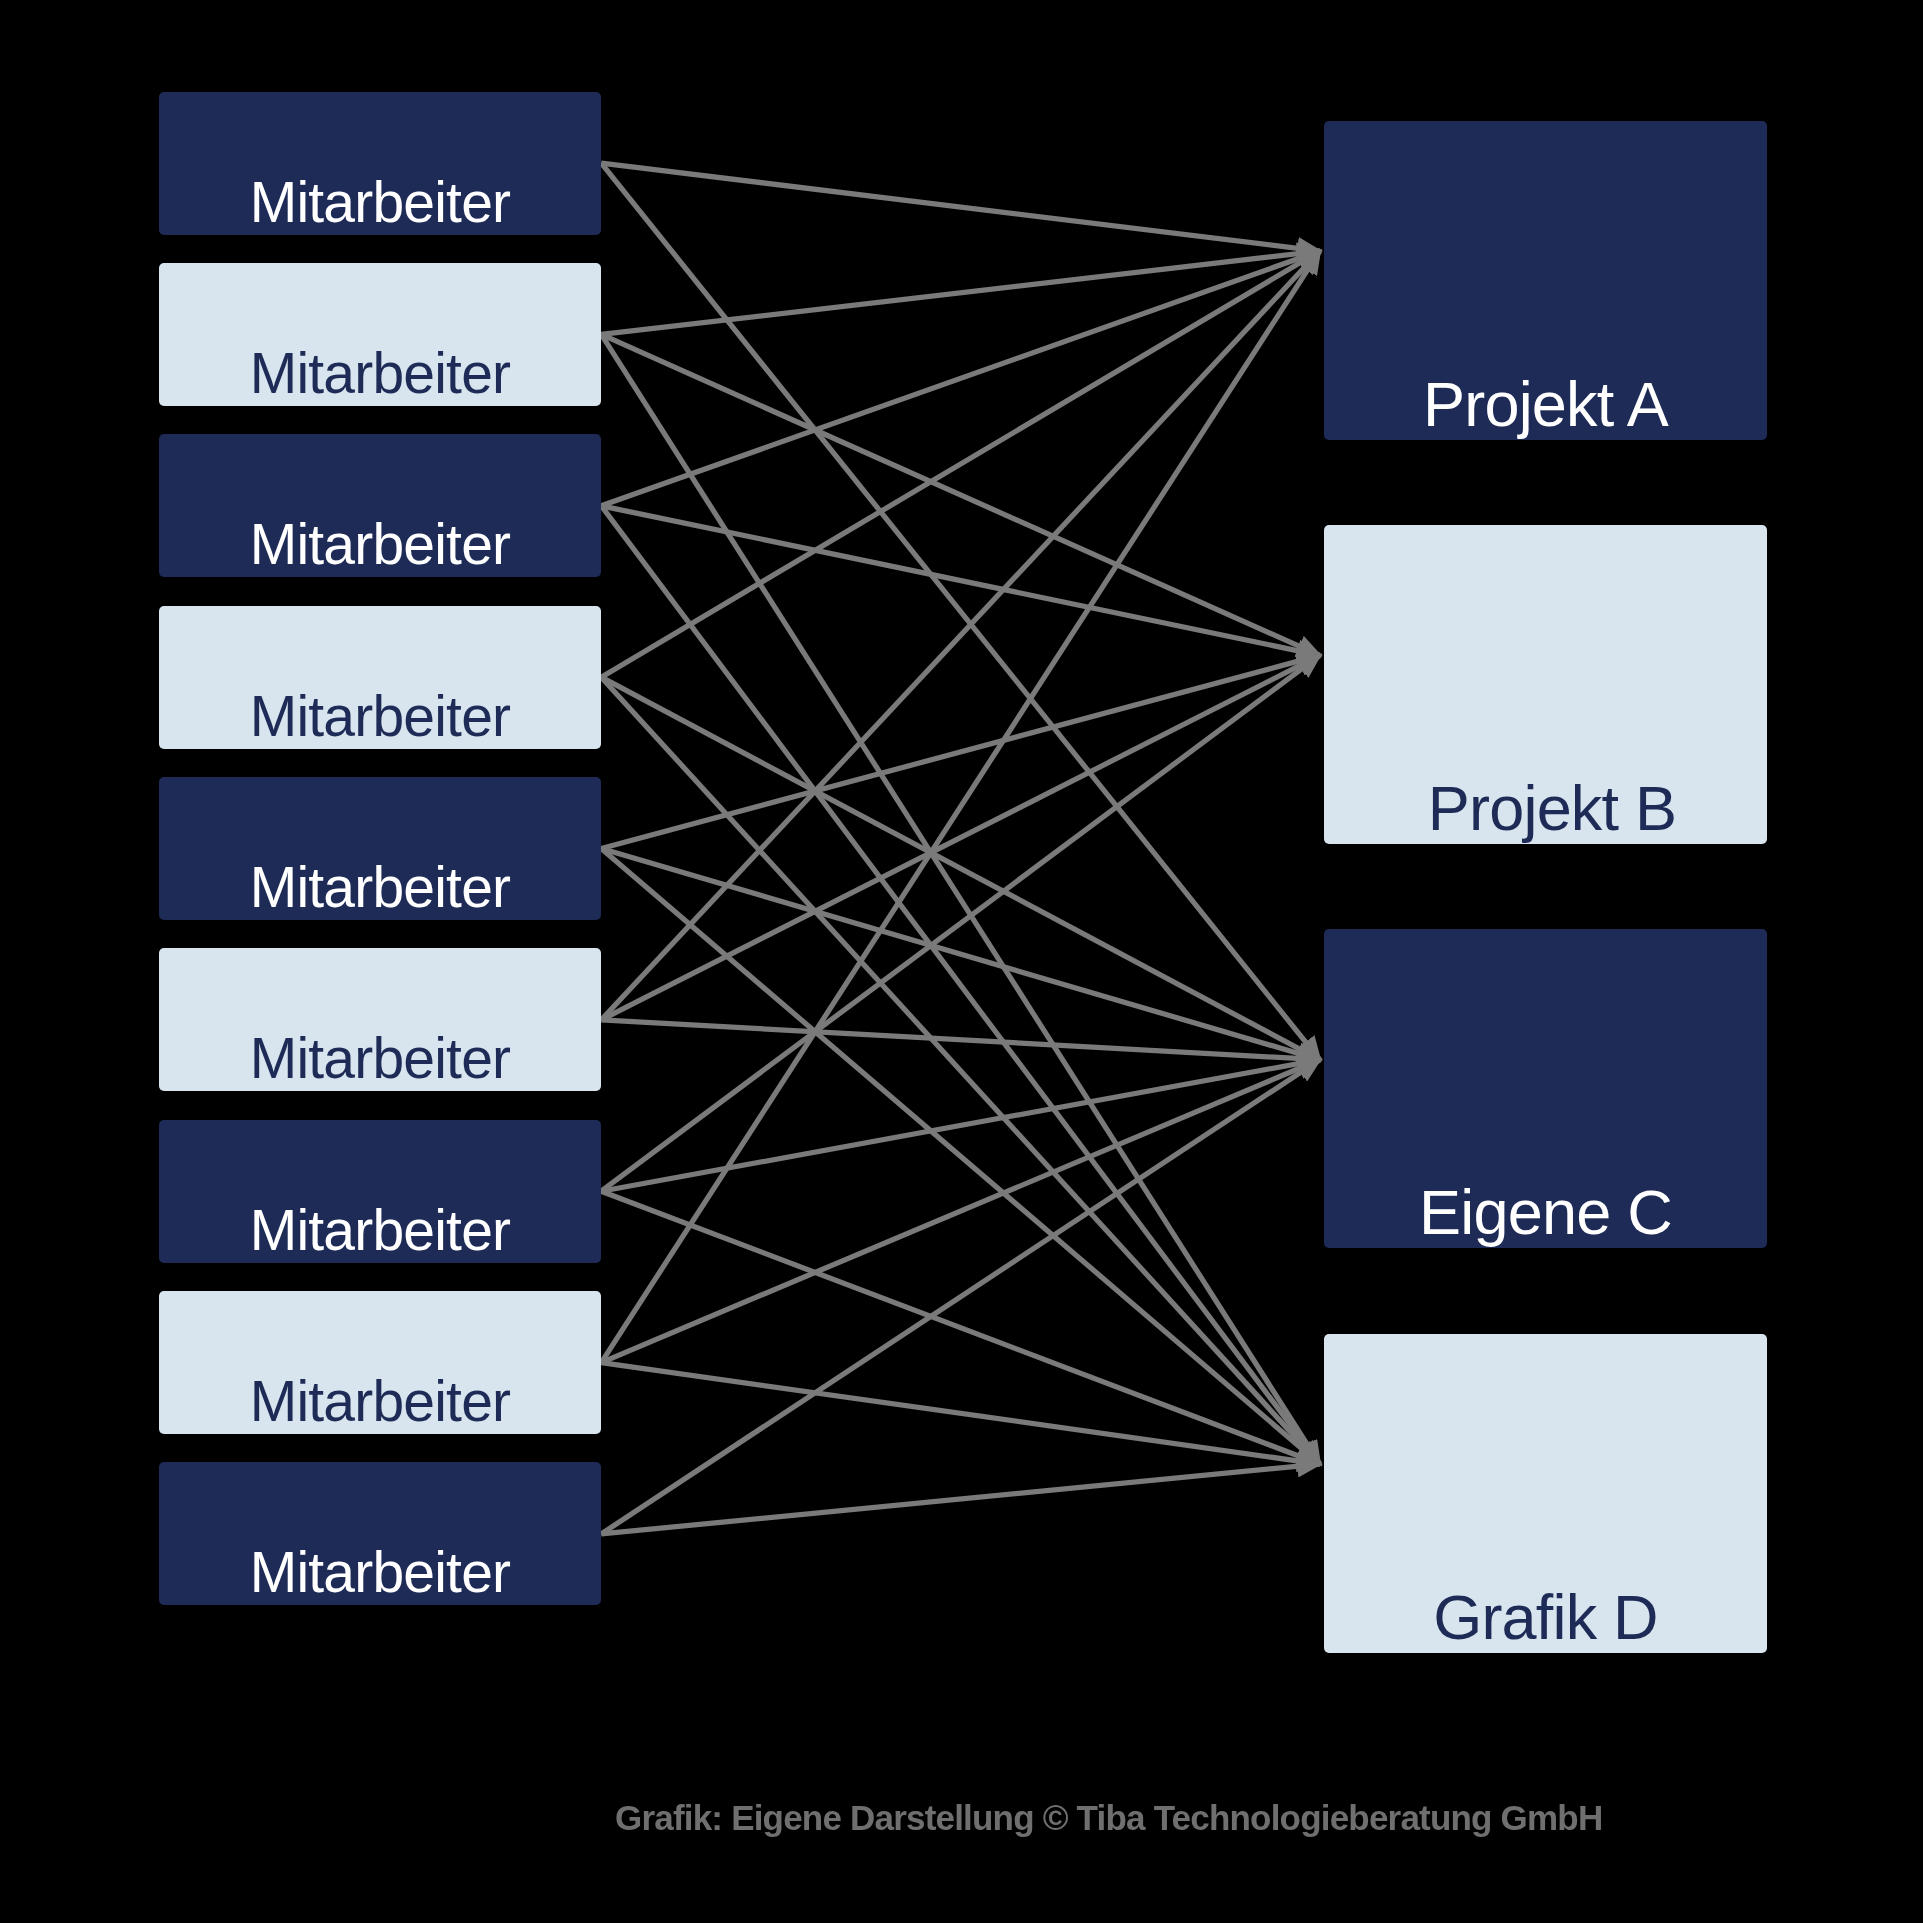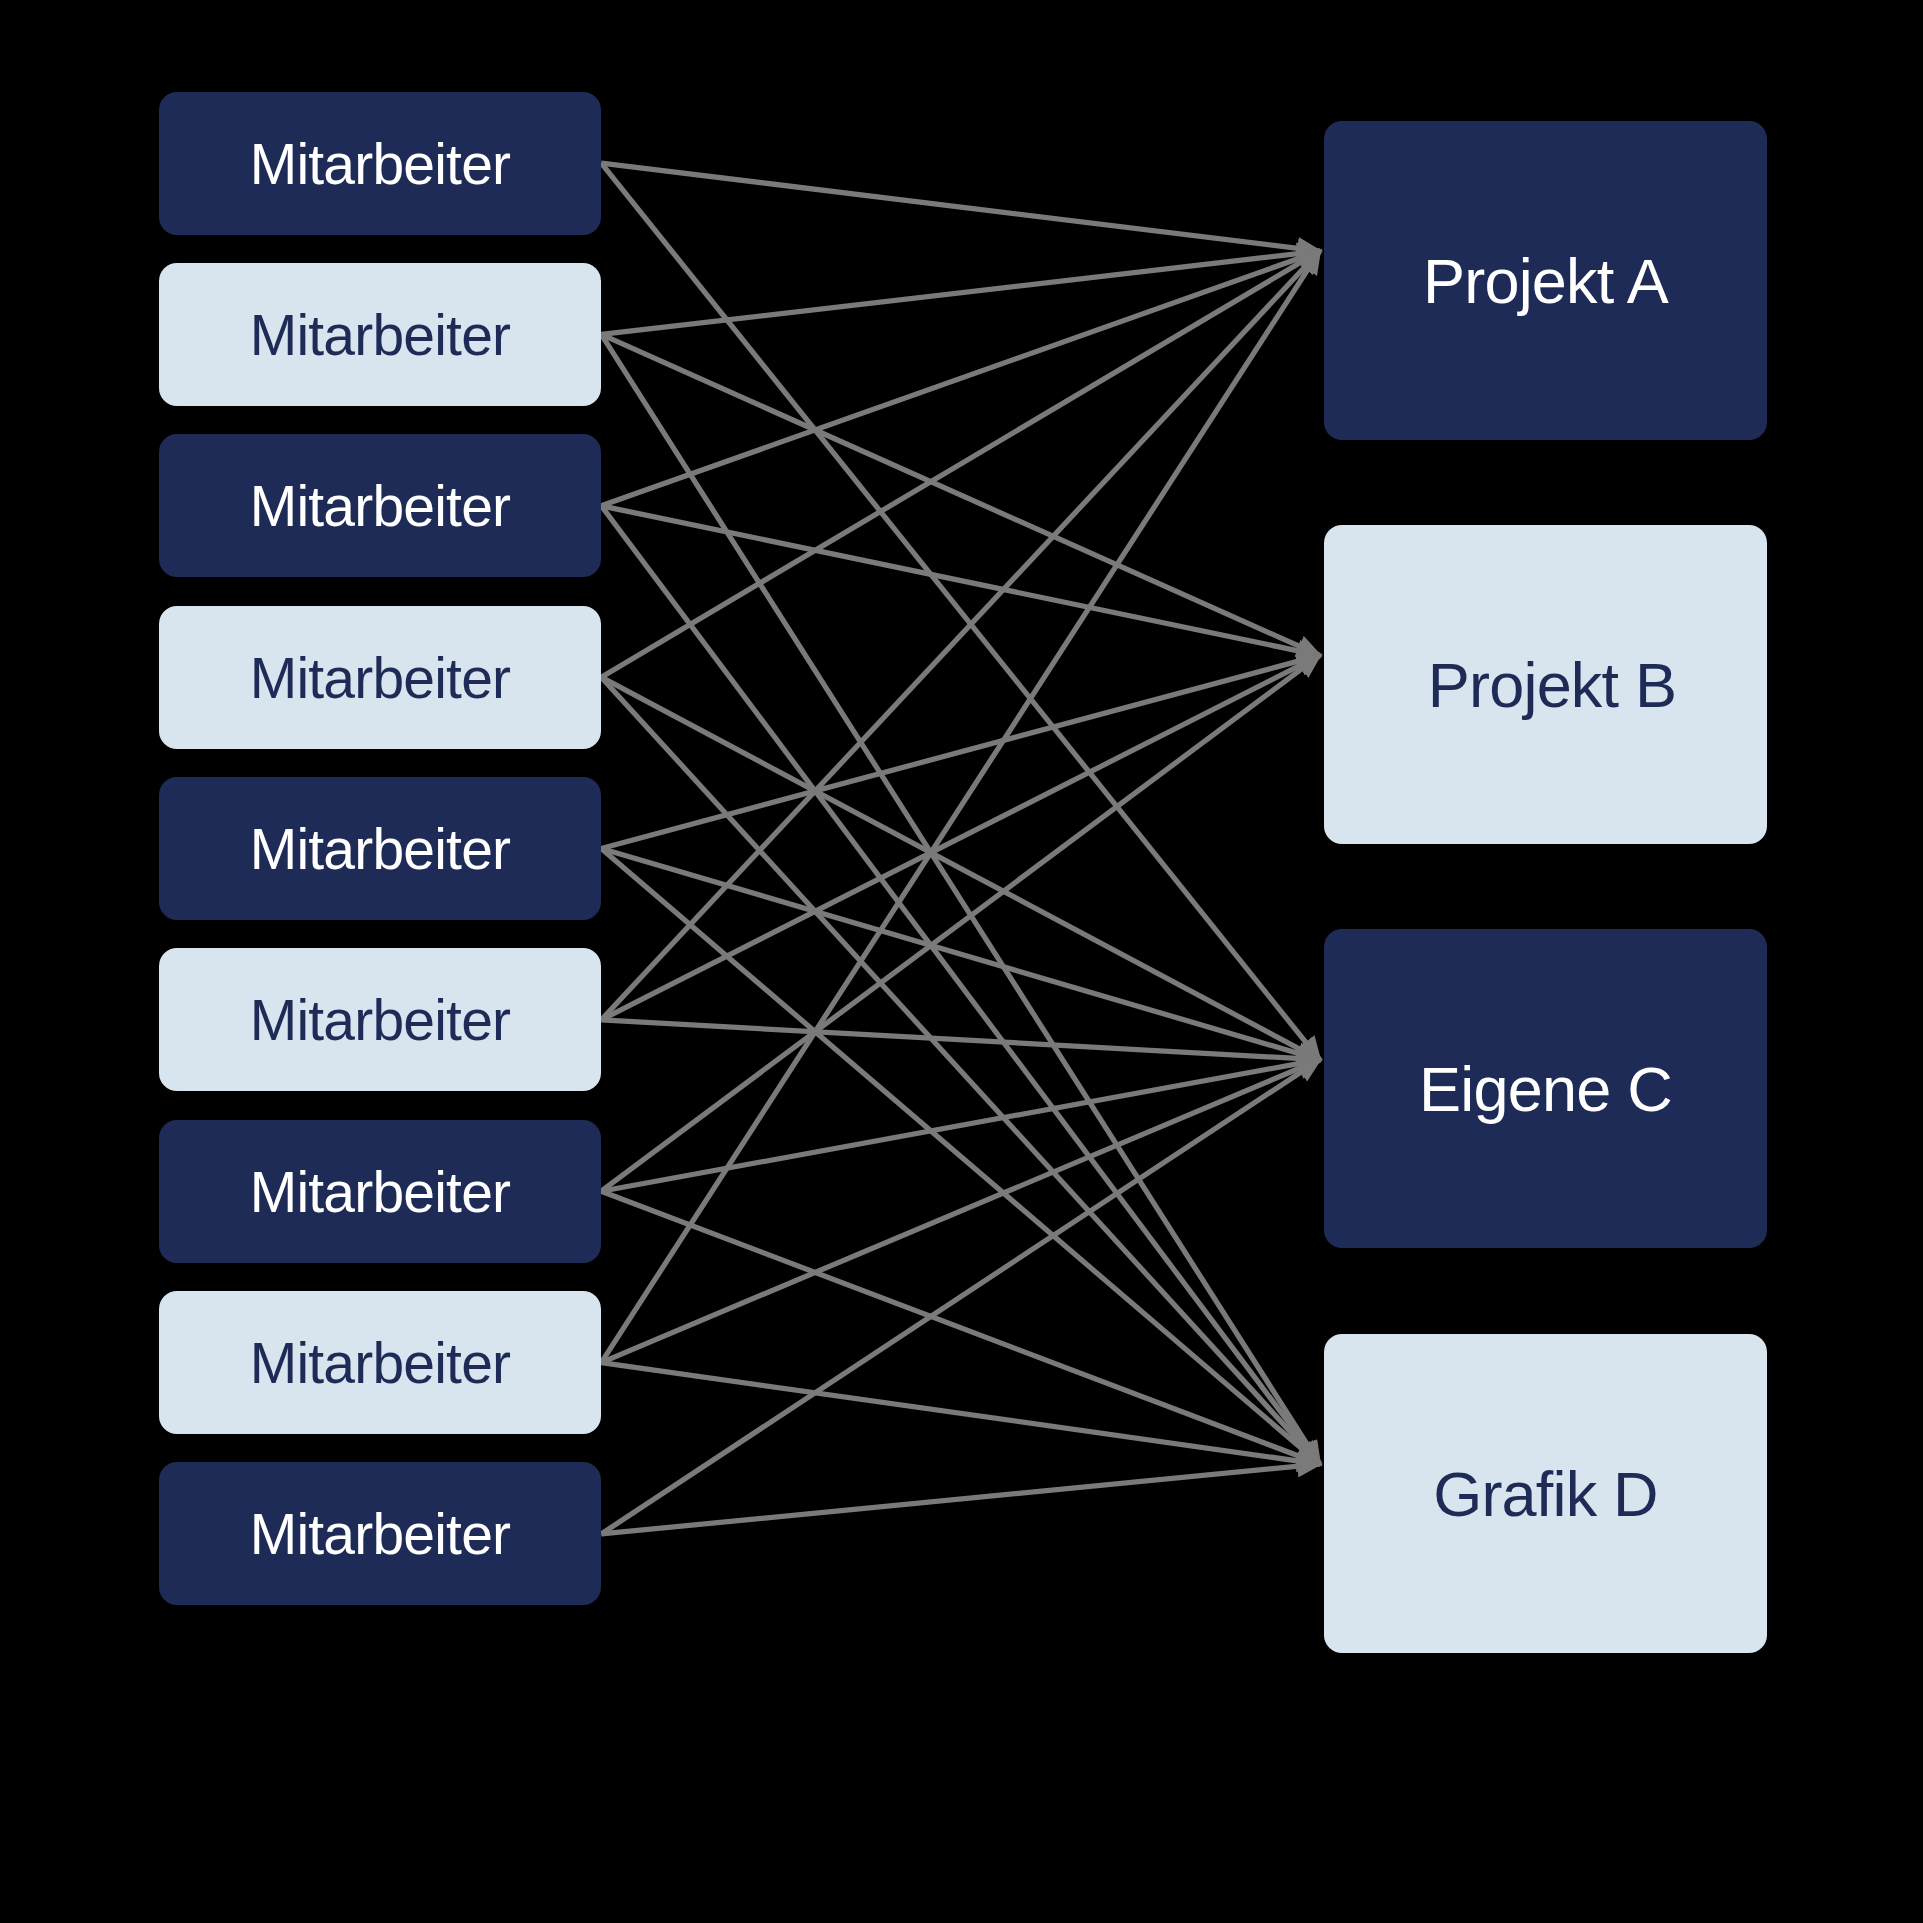--- a/index.html
+++ b/index.html
@@ -23,24 +23,24 @@
   }
   #wires{
     position:absolute;
     left:0; top:0;
     width:1924px;
     height:1924px;
   }
   .box{
     position:absolute;
     display:flex;
-    align-items:center;
+    align-items:flex-end;
     justify-content:center;
     box-sizing:border-box;
-    border-radius:18px;
+    border-radius:5px;
   }
   .box.dark{
     background:var(--dark);
     color:#ffffff;
   }
   .box.light{
     background:var(--light);
     color:var(--dark);
   }
   .employee{
@@ -142,14 +142,15 @@
         <span>Projekt B</span>
       </div>
       <div class="box project dark" style="top: 900px;">
         <span>Eigene C</span>
       </div>
       <div class="box project light" style="top: 1305px;">
         <span>Grafik D</span>
       </div>
     </div>
 
+  <div class="caption">Grafik: Eigene Darstellung © Tiba Technologieberatung GmbH</div>
 </div>
 
 
 </body></html>

